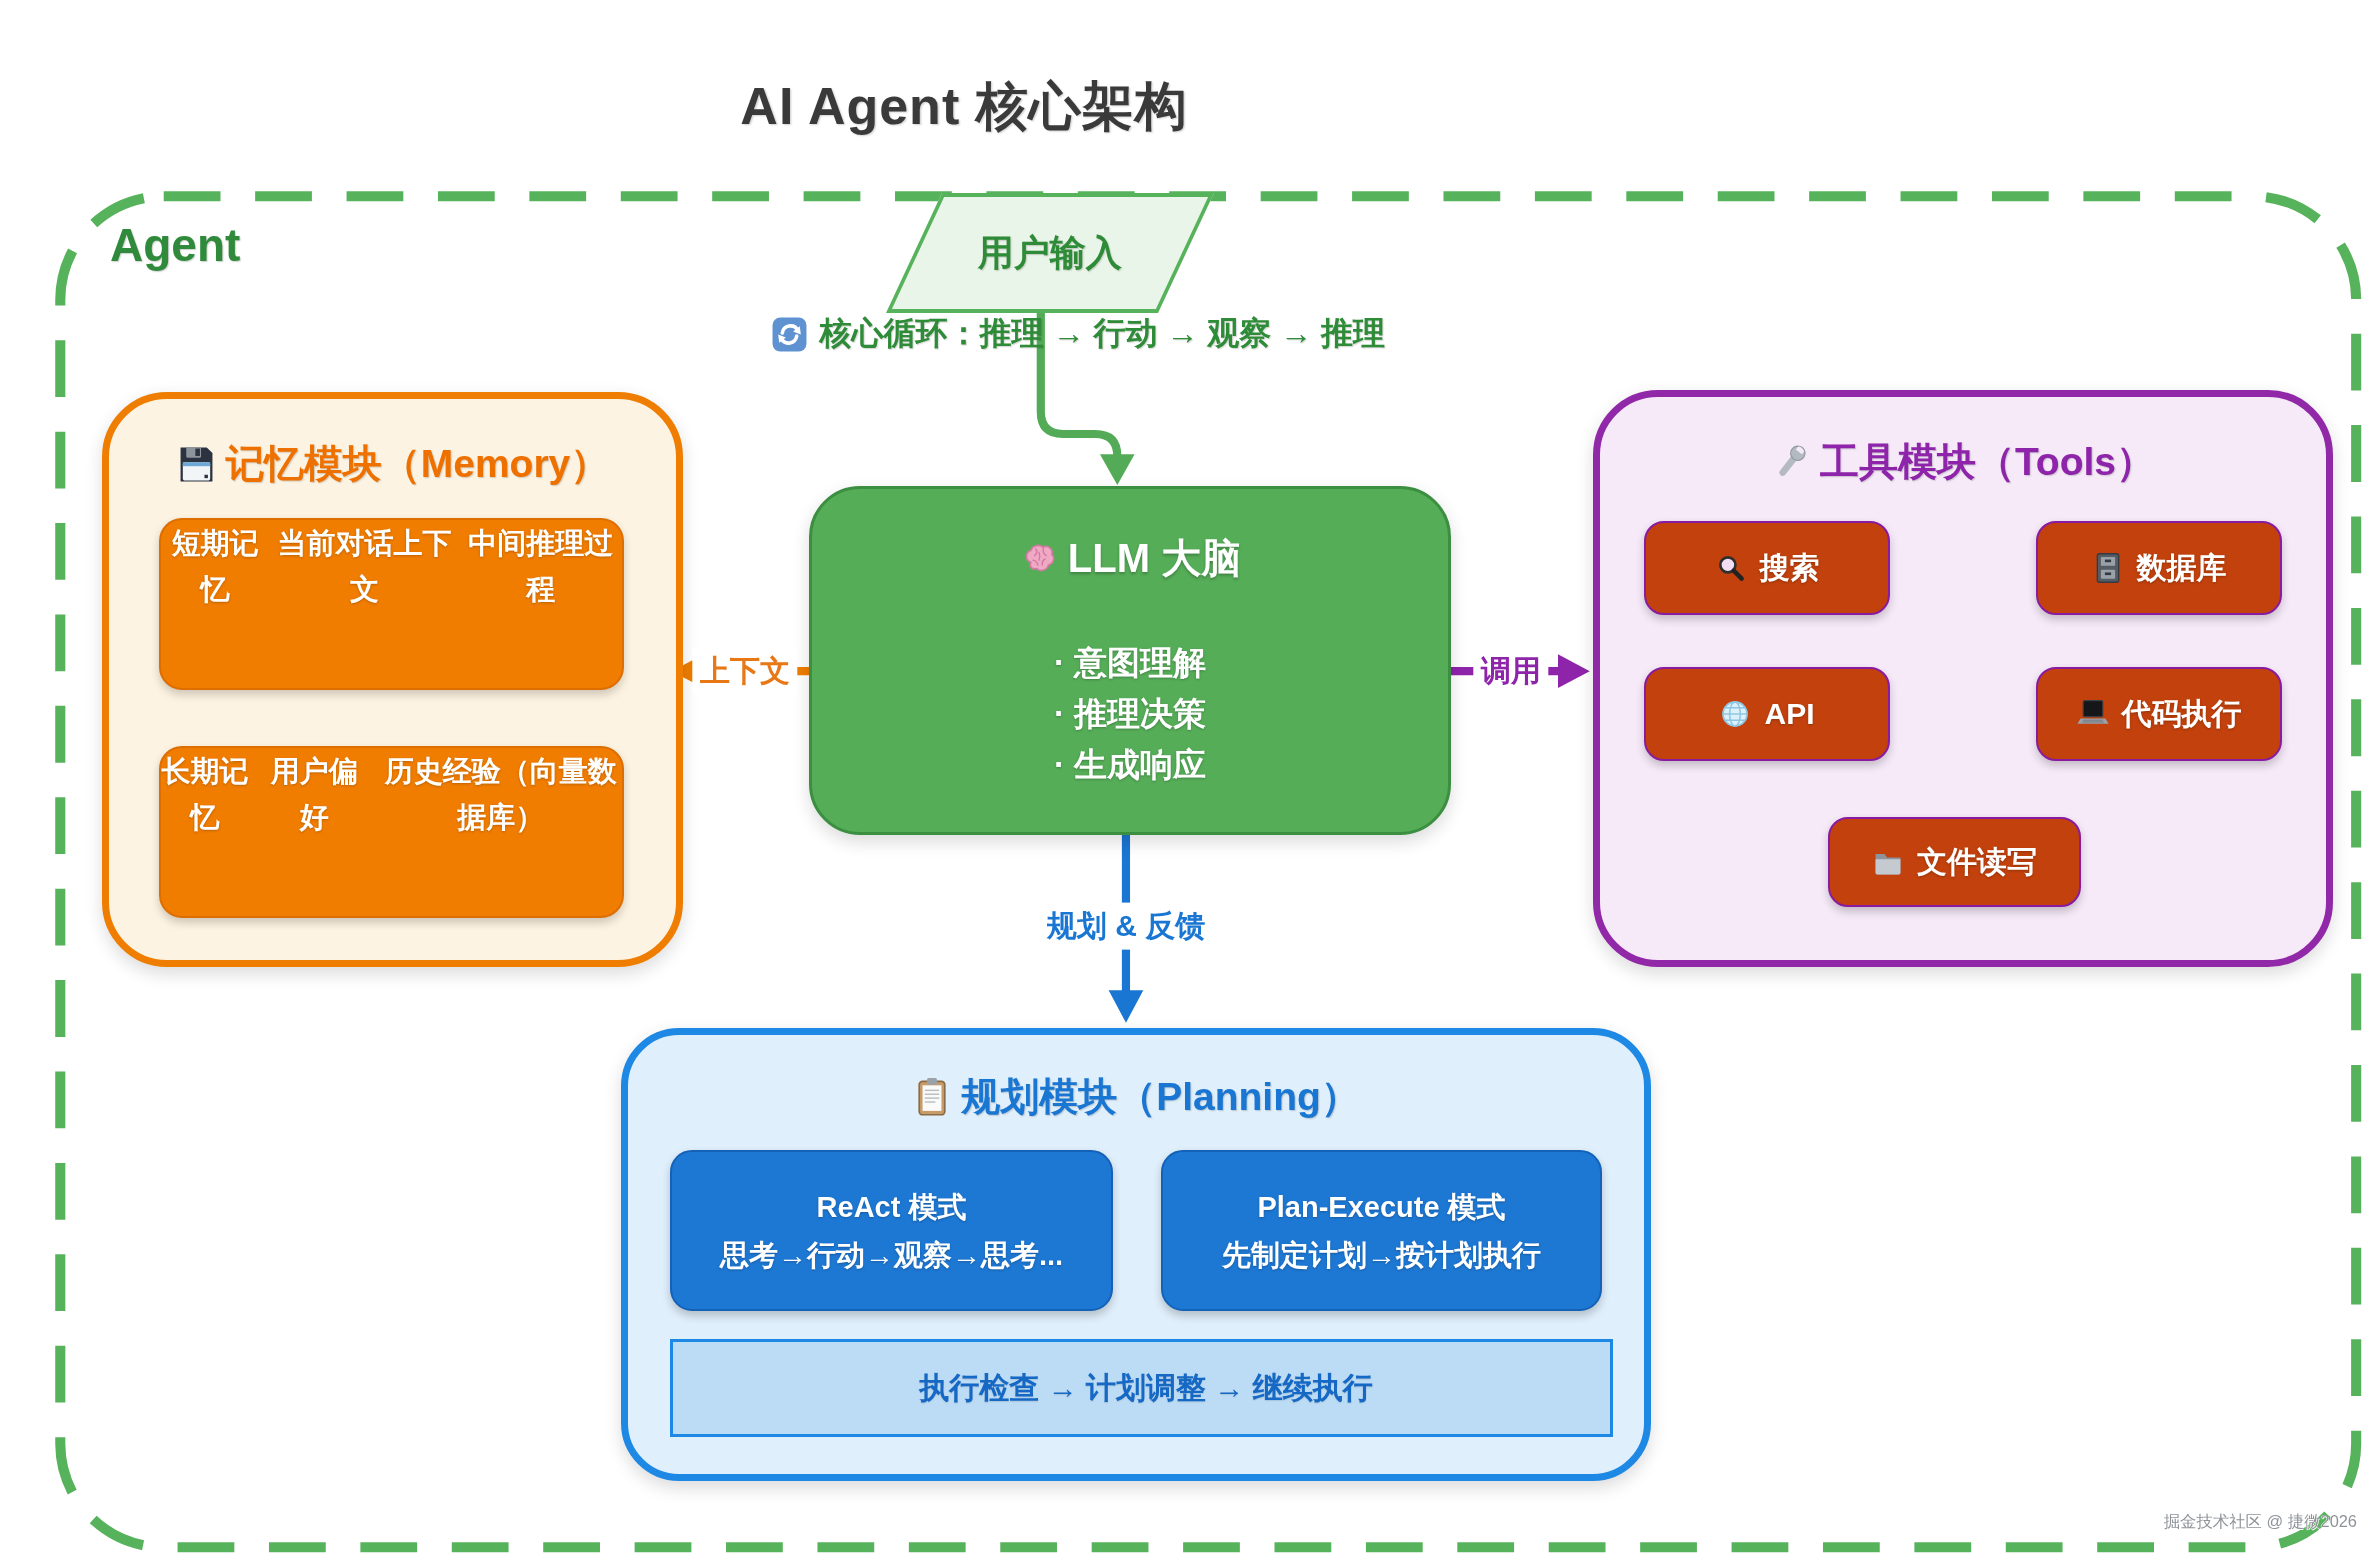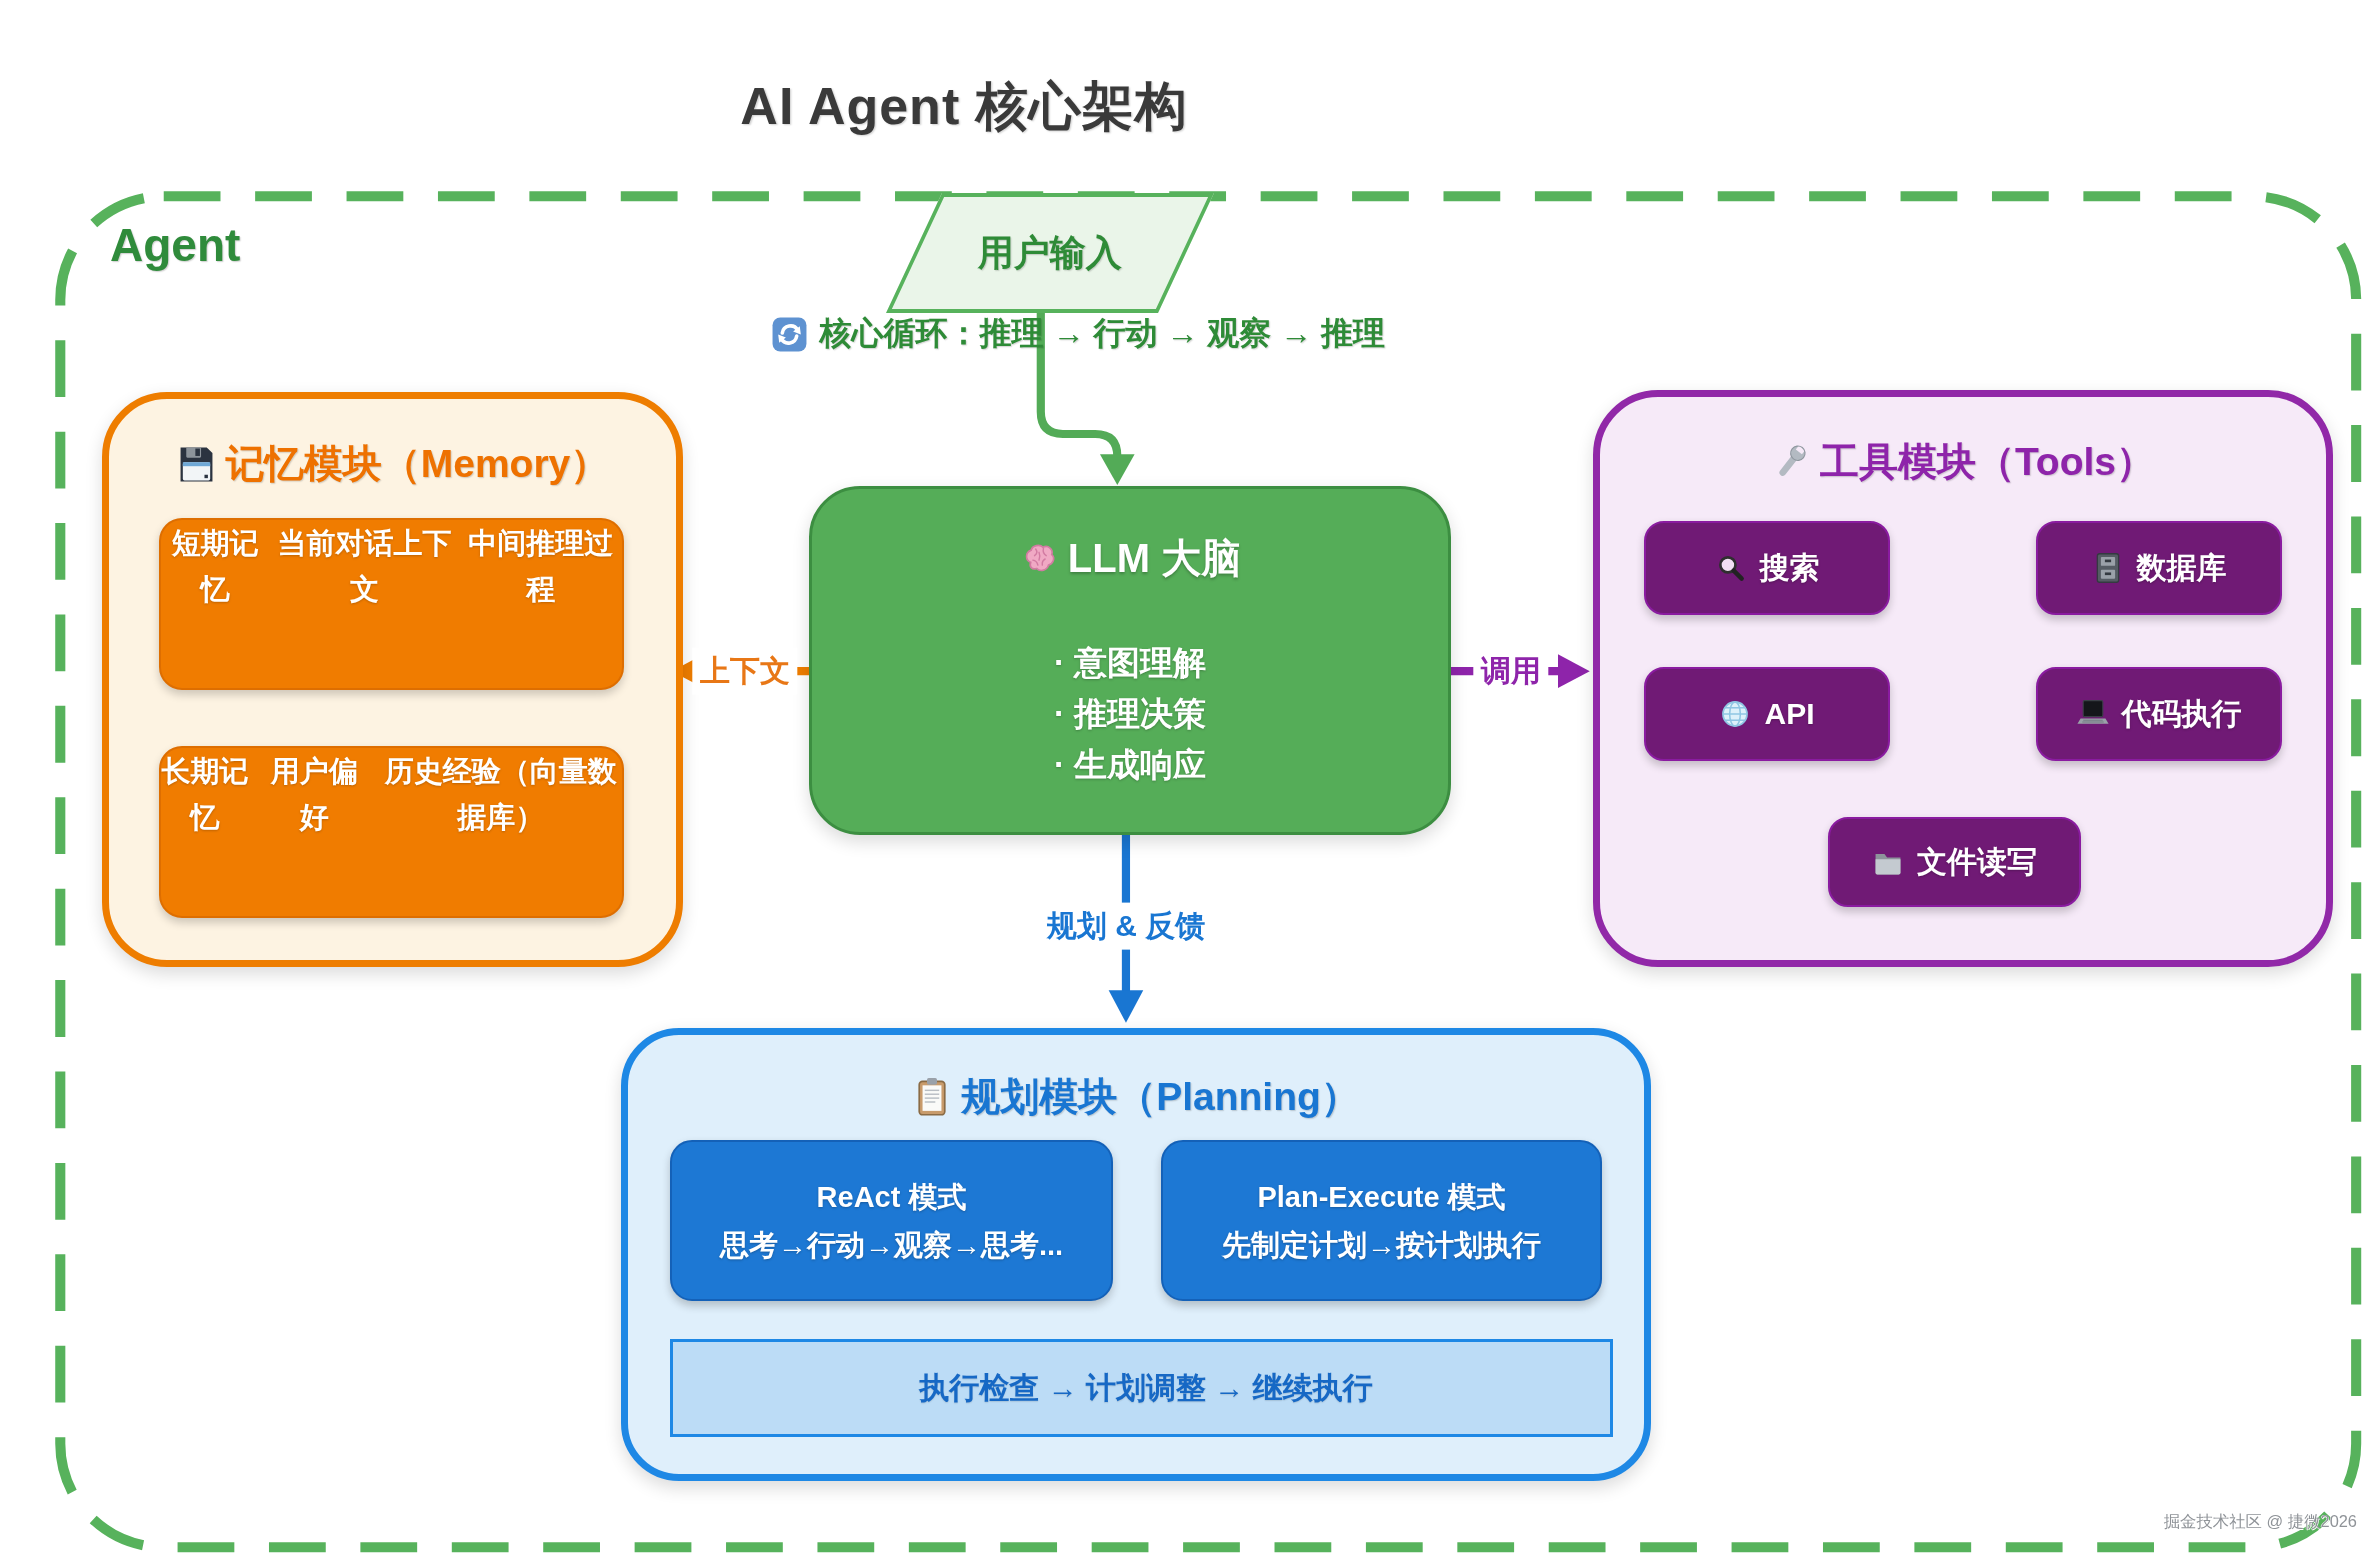--- a/index.html
+++ b/index.html
@@ -67,38 +67,38 @@
     display:inline-block;text-align:left;font-size:33px;font-weight:bold;line-height:51px;
     text-shadow:0 1.4px 2.4px rgba(0,0,0,.25);
   }
   
   .tools{
     left:1593px;top:390px;width:726px;height:563px;background:#f6eaf8;
     border:7.2px solid #9128a8;border-radius:65px;
   }
   .tools .module-header{margin-top:38px;font-size:39px;color:#8e24aa;}
   .tool-btn{
-    position:absolute;background:#701a75;border:2.9px solid #8a1ba0;border-radius:20px;
+    position:absolute;background:#c2410c;border:2.9px solid #8a1ba0;border-radius:20px;
     color:#fff;font-weight:bold;font-size:30px;display:flex;align-items:center;justify-content:center;
     gap:13px;text-shadow:0 1.4px 2.4px rgba(0,0,0,.25);box-shadow:0 4.8px 8.7px rgba(0,0,0,.20);
   }
   .tool-btn svg{width:32px;height:32px;flex:0 0 auto;}
   .tool-btn.search{left:44px;top:124px;width:242px;height:90px;}
   .tool-btn.database{left:436px;top:124px;width:242px;height:90px;}
   .tool-btn.api{left:44px;top:270px;width:242px;height:90px;}
   .tool-btn.code{left:436px;top:270px;width:242px;height:90px;}
   .tool-btn.file{left:228px;top:420px;width:249px;height:86px;}
   
   .planning{
     left:621px;top:1028px;width:1016px;height:439px;background:#dfeffb;
     border:7.2px solid #1e88e5;border-radius:58px;
   }
   .planning .module-header{margin-top:35px;font-size:39px;color:#1976d2;}
   .plan-box{
-    position:absolute;top:105px;height:157px;background:#1d78d4;border:2.9px solid #1461b8;
+    position:absolute;top:115px;height:157px;background:#1d78d4;border:2.9px solid #1461b8;
     border-radius:22px;color:#fff;font-weight:bold;font-size:29px;line-height:48px;
     text-align:center;display:flex;flex-direction:column;justify-content:center;
     text-shadow:0 1.4px 2.4px rgba(0,0,0,.25);box-shadow:0 4.8px 8.7px rgba(0,0,0,.20);
   }
   .plan-box.react{left:42px;width:439px;}
   .plan-box.plan-exec{left:533px;width:437px;}
   .plan-bar{
     position:absolute;left:42px;top:304px;width:928px;height:92px;background:#bcdcf6;
     border:3.9px solid #1e88e5;color:#1668c5;font-weight:bold;font-size:30px;
     display:flex;align-items:center;justify-content:center;

